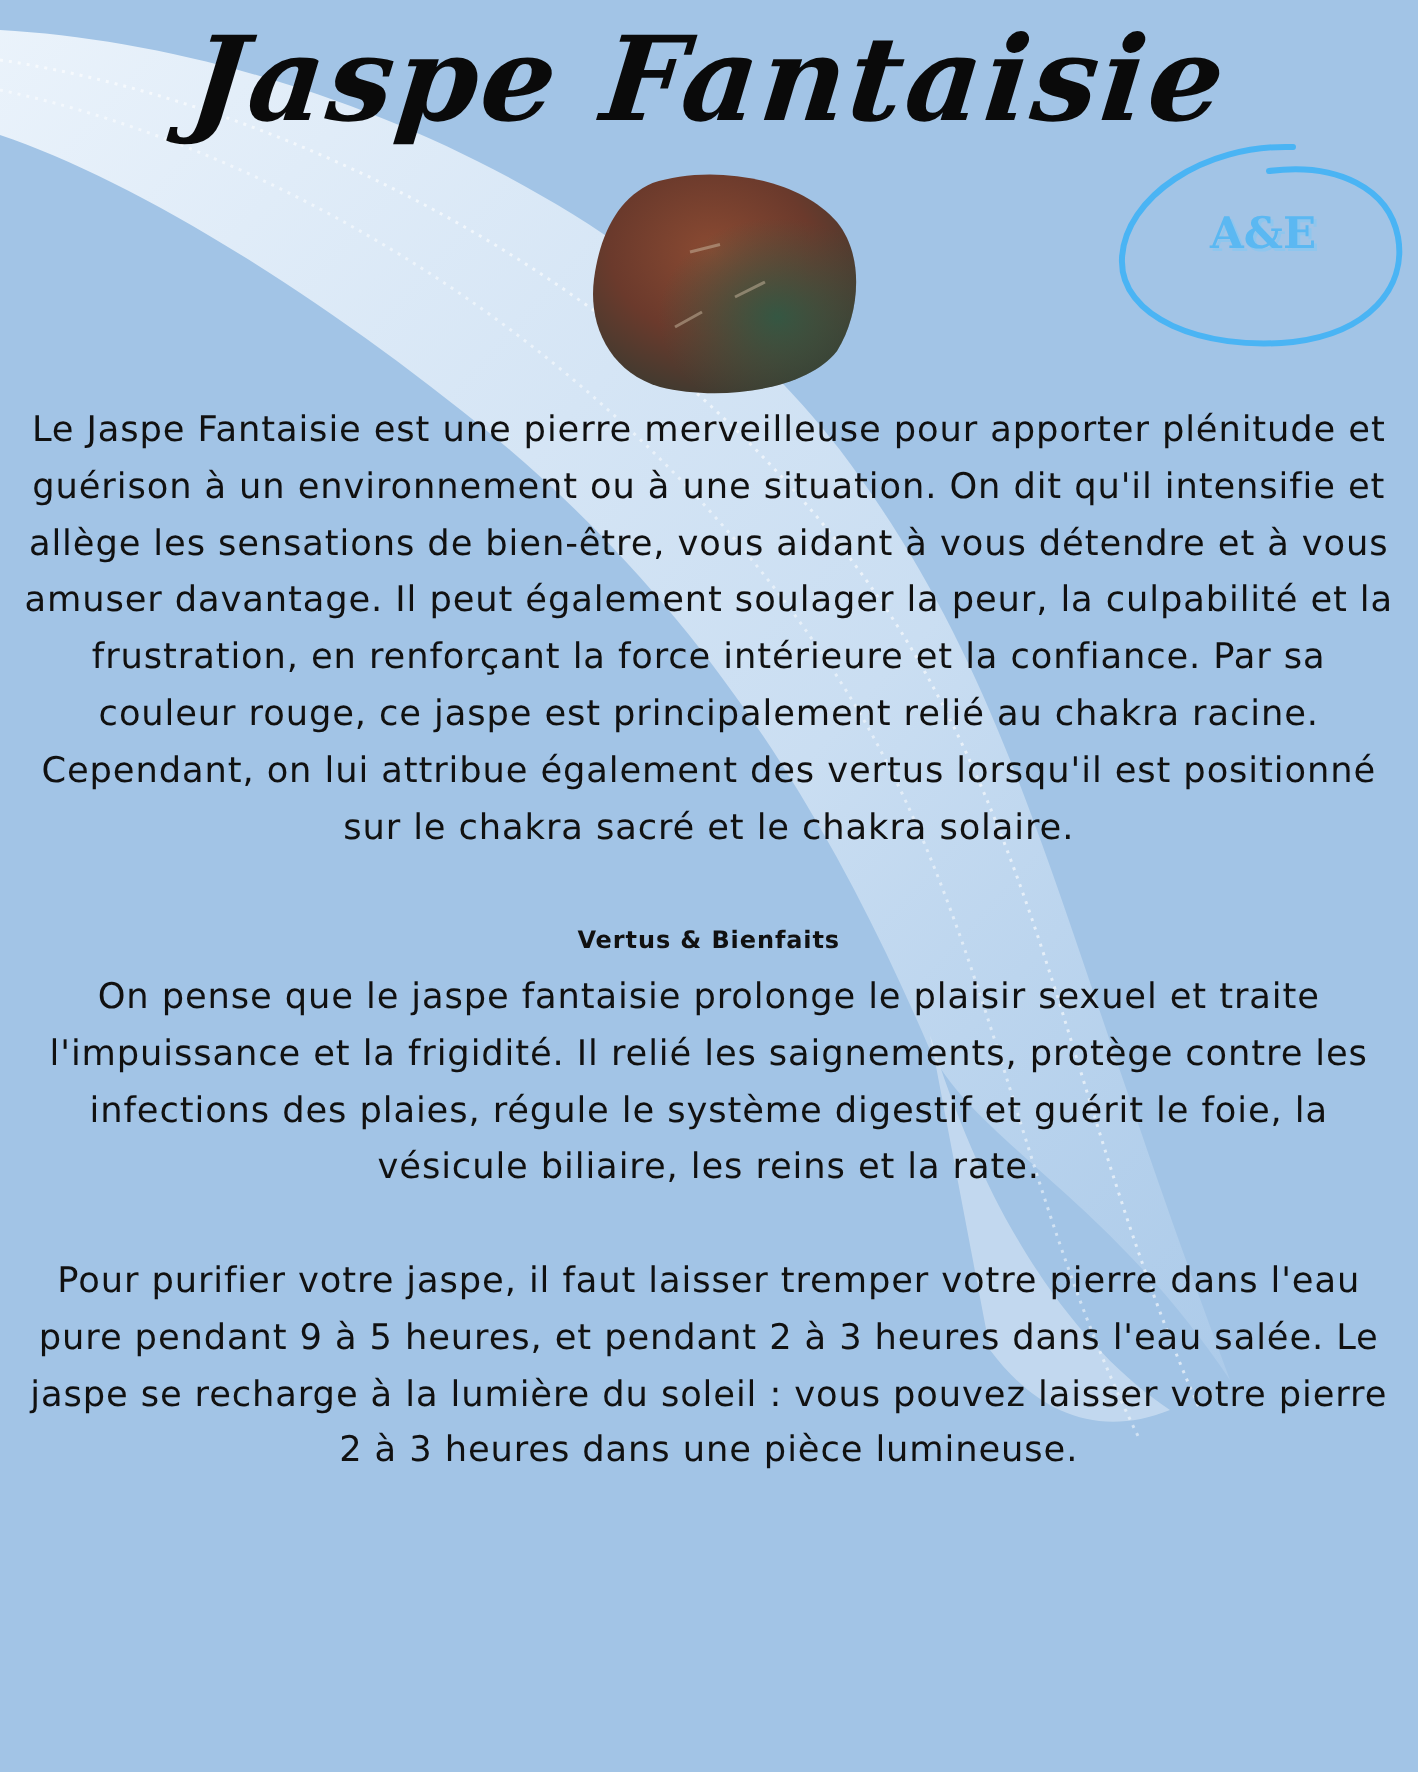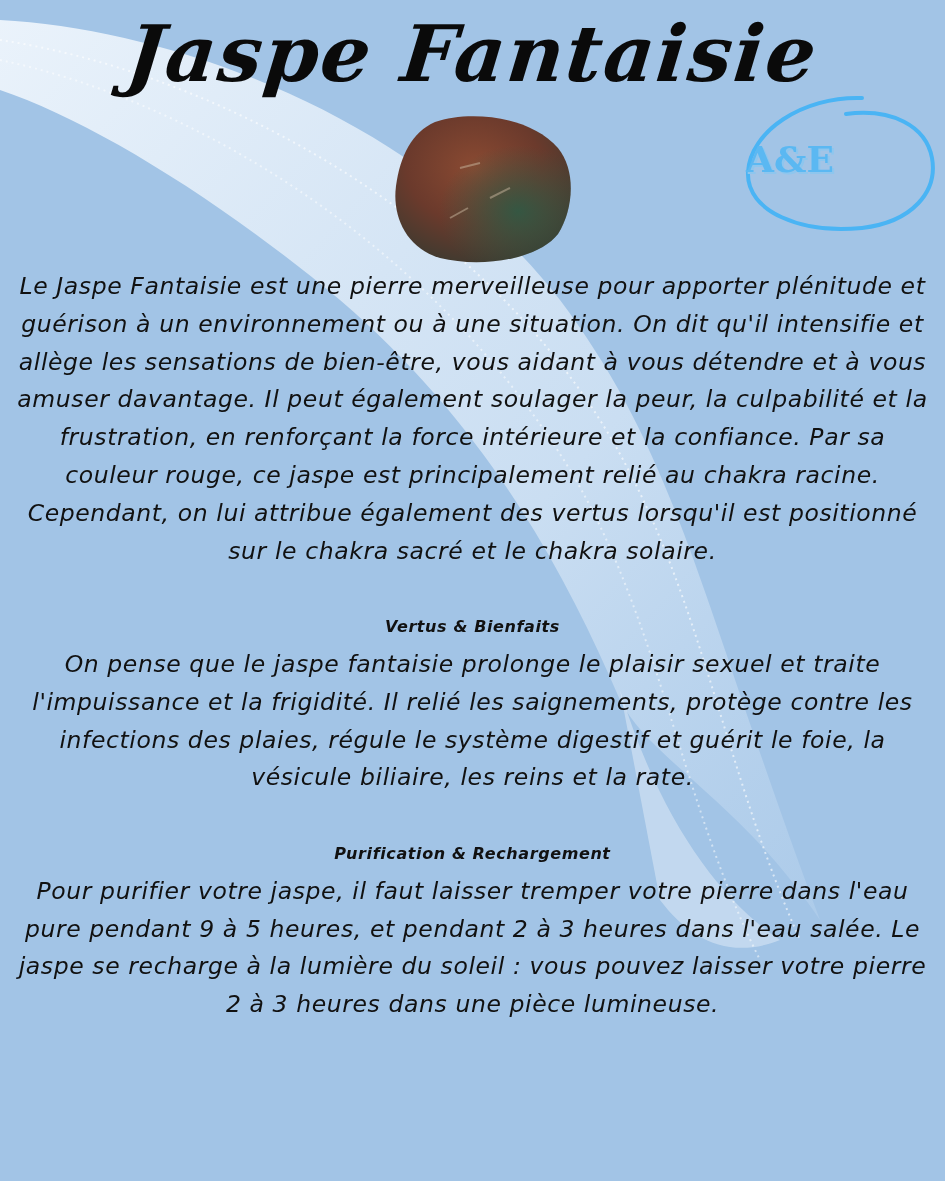--- a/index.html
+++ b/index.html
@@ -17,31 +17,32 @@
       font-family: "DejaVu Serif", serif;
       font-style: italic; font-weight: bold;
       font-size: 78px; letter-spacing: 2px;
       color: #0a0a0a;
       transform: skewX(-6deg);
     }
     .stone { position: absolute; left: 390px; top: 108px; width: 186px; height: 160px; }
     .logo { position: absolute; left: 742px; top: 92px; width: 196px; height: 146px; }
     .logo-text {
       position: absolute; left: 4px; right: 0; top: 46px;
+      text-align: center;
       font-family: "DejaVu Serif", serif; font-weight: bold;
-      font-size: 36px; color: #5bb8f2;
+      font-size: 29px; color: #5bb8f2;
       text-shadow: 2px 2px 0 #8ec6ee;
     }
     .content {
       position: absolute; left: 14px; right: 14px; top: 268px;
       text-align: center;
       font-size: 23.5px; line-height: 37.8px;
       letter-spacing: 0.6px;
     }
-    .content p { margin: 0; font-style: italic; }
+    .content p { margin: 0; }
     .section-title { font-weight: bold; font-size: 16px; }
     .gap { height: 37.8px; }
   </style>
 </head>
 <body>
 
 <svg class="bg-swoosh" viewBox="0 0 945 1181">
   <defs>
     <linearGradient id="sw" x1="0" y1="0" x2="1" y2="1">
       <stop offset="0" stop-color="#eef5fc" stop-opacity="0.95"></stop>
@@ -80,15 +81,14 @@
   </svg>
   <div class="logo-text">A&amp;E</div>
 </div>
 
 <div class="content">
   <p>Le Jaspe Fantaisie est une pierre merveilleuse pour apporter plénitude et guérison à un environnement ou à une situation. On dit qu'il intensifie et allège les sensations de bien-être, vous aidant à vous détendre et à vous amuser davantage. Il peut également soulager la peur, la culpabilité et la frustration, en renforçant la force intérieure et la confiance. Par sa couleur rouge, ce jaspe est principalement relié au chakra racine. Cependant, on lui attribue également des vertus lorsqu'il est positionné sur le chakra sacré et le chakra solaire.</p>
   <div class="gap"></div>
   <p class="section-title">Vertus &amp; Bienfaits</p>
   <p>On pense que le jaspe fantaisie prolonge le plaisir sexuel et traite l'impuissance et la frigidité. Il relié les saignements, protège contre les infections des plaies, régule le système digestif et guérit le foie, la vésicule biliaire, les reins et la rate.</p>
   <div class="gap"></div>
-  <p class="section-title">Purification &amp; Rechargement</p>
   <p>Pour purifier votre jaspe, il faut laisser tremper votre pierre dans l'eau pure pendant 9 à 5 heures, et pendant 2 à 3 heures dans l'eau salée. Le jaspe se recharge à la lumière du soleil : vous pouvez laisser votre pierre 2 à 3 heures dans une pièce lumineuse.</p>
 </div>
 
 </body></html>

